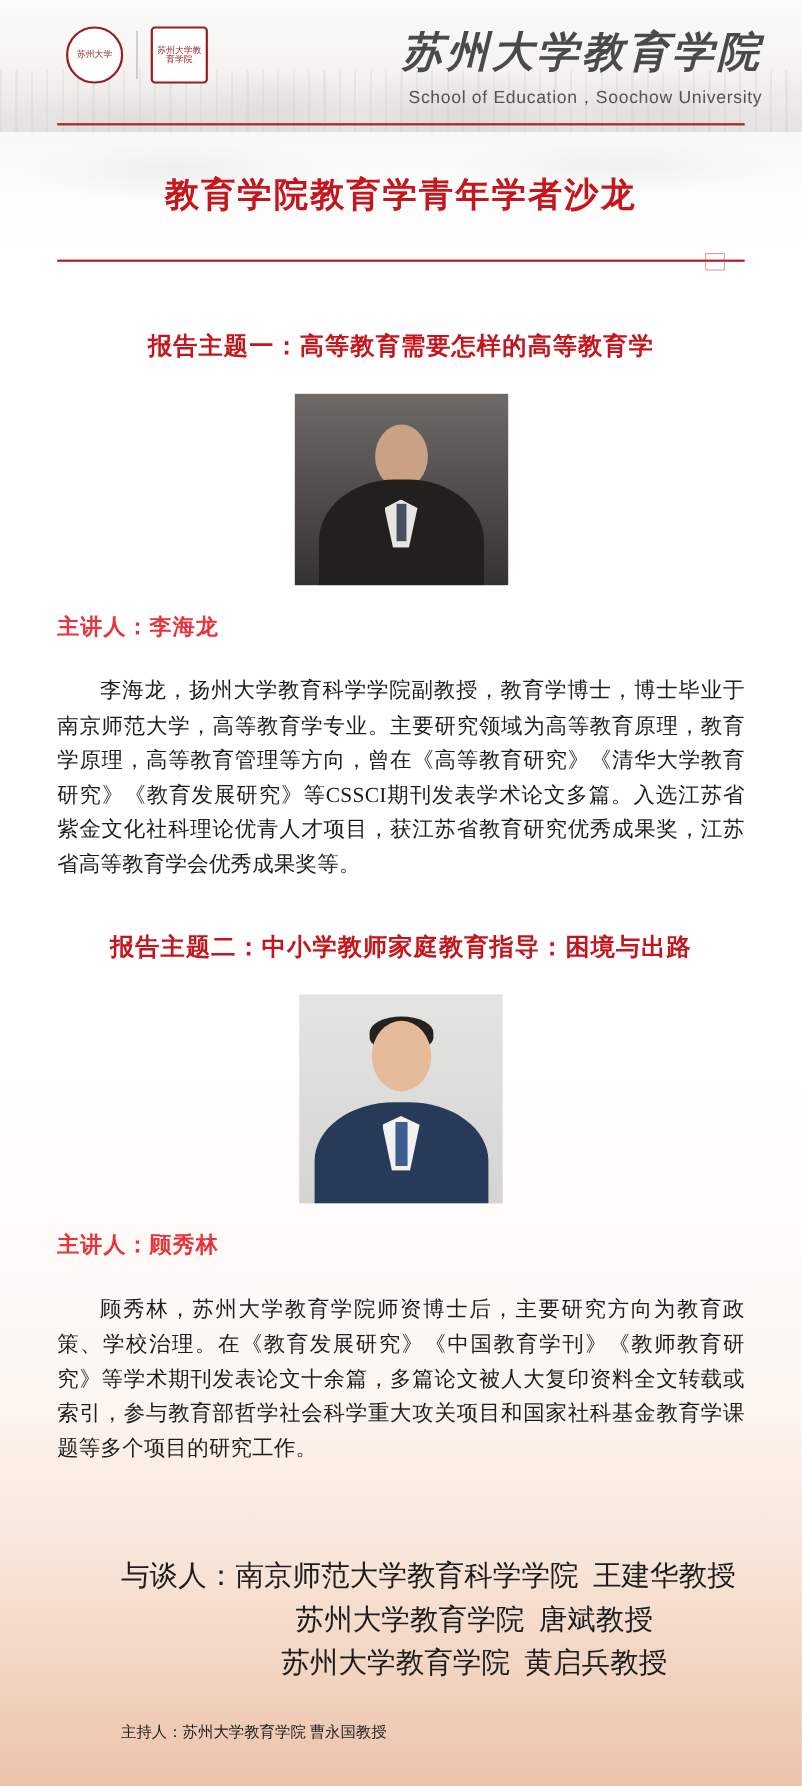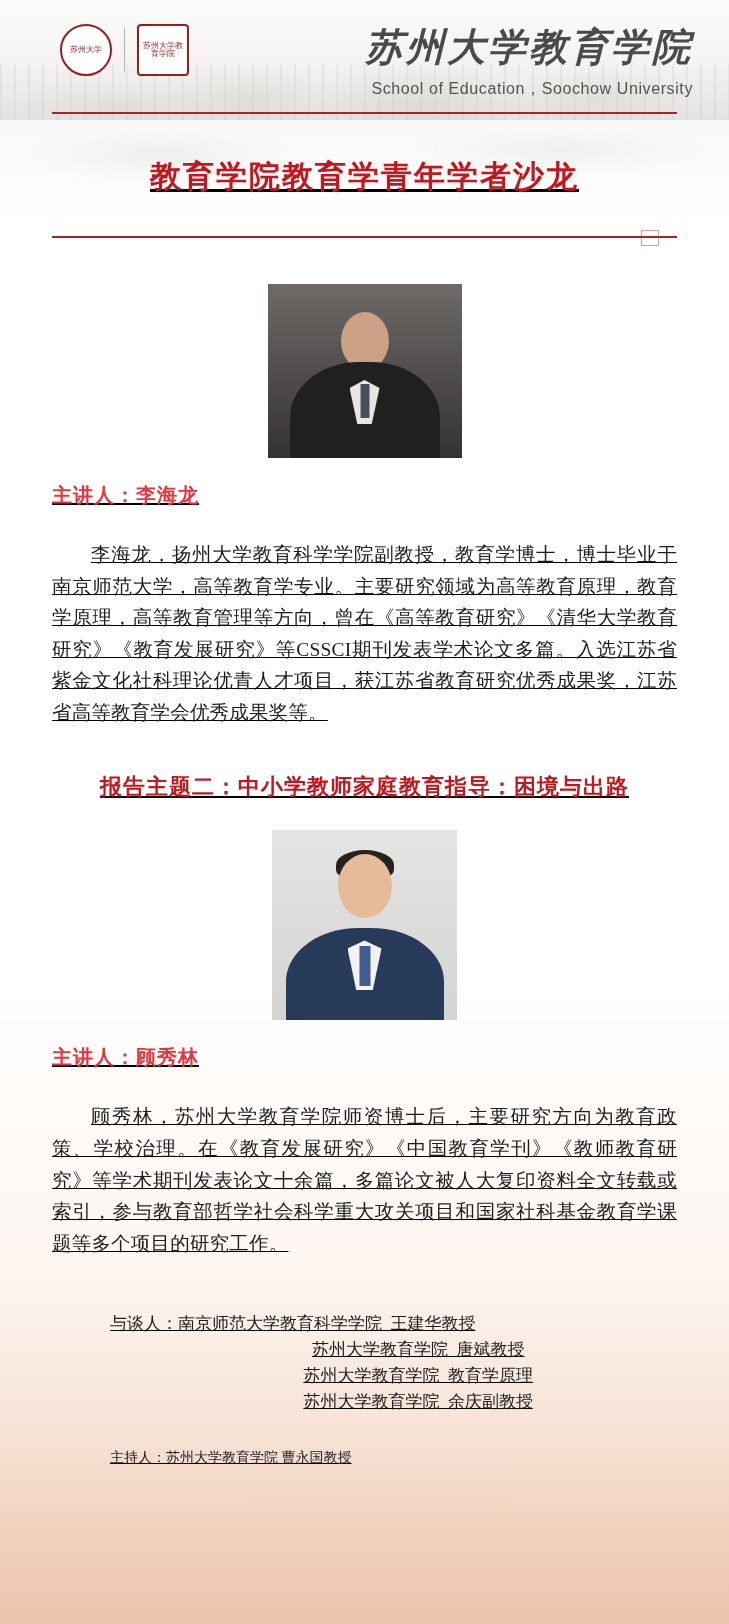--- a/index.html
+++ b/index.html
@@ -16,21 +16,20 @@
     height: 1624px;
     margin: 0 auto;
     overflow: hidden;
     background: linear-gradient(to bottom,
        #ffffff 0%,
        #ffffff 60%,
        #fdf6f1 78%,
        #f7e3d6 88%,
        #f0cdb8 96%,
        #ecc3ab 100%);
-    text-decoration: underline;
   }
   
   .header {
     position: relative;
     height: 120px;
     background: linear-gradient(to bottom, #fbfbfb 0%, #f3f2f0 60%, #efeeec 100%);
     overflow: hidden;
   }
   .header-art {
     position: absolute;
@@ -287,22 +286,22 @@
     margin: 30px 0 0;
     font-size: 19.5px;
     line-height: 1.62;
     color: #1d1d1d;
     text-align: justify;
     text-indent: 2em;
     letter-spacing: .2px;
   }
   
   .panel {
-    margin-top: 52px;
-    font-size: 17px;
+    margin-top: 80px;
+    font-size: 26px;
     line-height: 1.52;
     color: #1d1d1d;
     padding-left: 58px;
   }
   .panel .row {
     white-space: pre;
   }
   .panel .indent {
     padding-left: 2.9em;
     text-align: center;
@@ -339,20 +338,21 @@
   <div class="title-band">
     <div class="band-art"></div>
     <div class="main-title">教育学院教育学青年学者沙龙</div>
     <div class="title-rule"></div>
     <div class="stamp"></div>
   </div>
 
   <div class="content">
 
     <div>
+      <div class="topic">报告主题一：高等教育需要怎样的高等教育学</div>
       <div class="portrait-wrap">
         <div class="portrait p1">
           <div class="fig-head"></div>
           <div class="fig-body"></div>
           <div class="fig-shirt"></div>
           <div class="fig-tie"></div>
         </div>
       </div>
       <div class="speaker-name">主讲人：李海龙</div>
       <p class="bio">李海龙，扬州大学教育科学学院副教授，教育学博士，博士毕业于南京师范大学，高等教育学专业。主要研究领域为高等教育原理，教育学原理，高等教育管理等方向，曾在《高等教育研究》《清华大学教育研究》《教育发展研究》等CSSCI期刊发表学术论文多篇。入选江苏省紫金文化社科理论优青人才项目，获江苏省教育研究优秀成果奖，江苏省高等教育学会优秀成果奖等。</p>
@@ -369,20 +369,19 @@
           <div class="fig-tie"></div>
         </div>
       </div>
       <div class="speaker-name">主讲人：顾秀林</div>
       <p class="bio">顾秀林，苏州大学教育学院师资博士后，主要研究方向为教育政策、学校治理。在《教育发展研究》《中国教育学刊》《教师教育研究》等学术期刊发表论文十余篇，多篇论文被人大复印资料全文转载或索引，参与教育部哲学社会科学重大攻关项目和国家社科基金教育学课题等多个项目的研究工作。</p>
     </div>
 
     <div class="panel">
       <div class="row"><span>与谈人：</span><span>南京师范大学教育科学学院  王建华教授</span></div>
       <div class="row indent"><span>苏州大学教育学院  唐斌教授</span></div>
-      <div class="row indent"><span>苏州大学教育学院  教育学原理</span></div>
-      <div class="row indent"><span>苏州大学教育学院  余庆副教授</span></div>
+      <div class="row indent"><span>苏州大学教育学院  黄启兵教授</span></div>
     </div>
 
     <div class="host">主持人：苏州大学教育学院  曹永国教授</div>
   </div>
 
 </div>
 
 </body></html>

